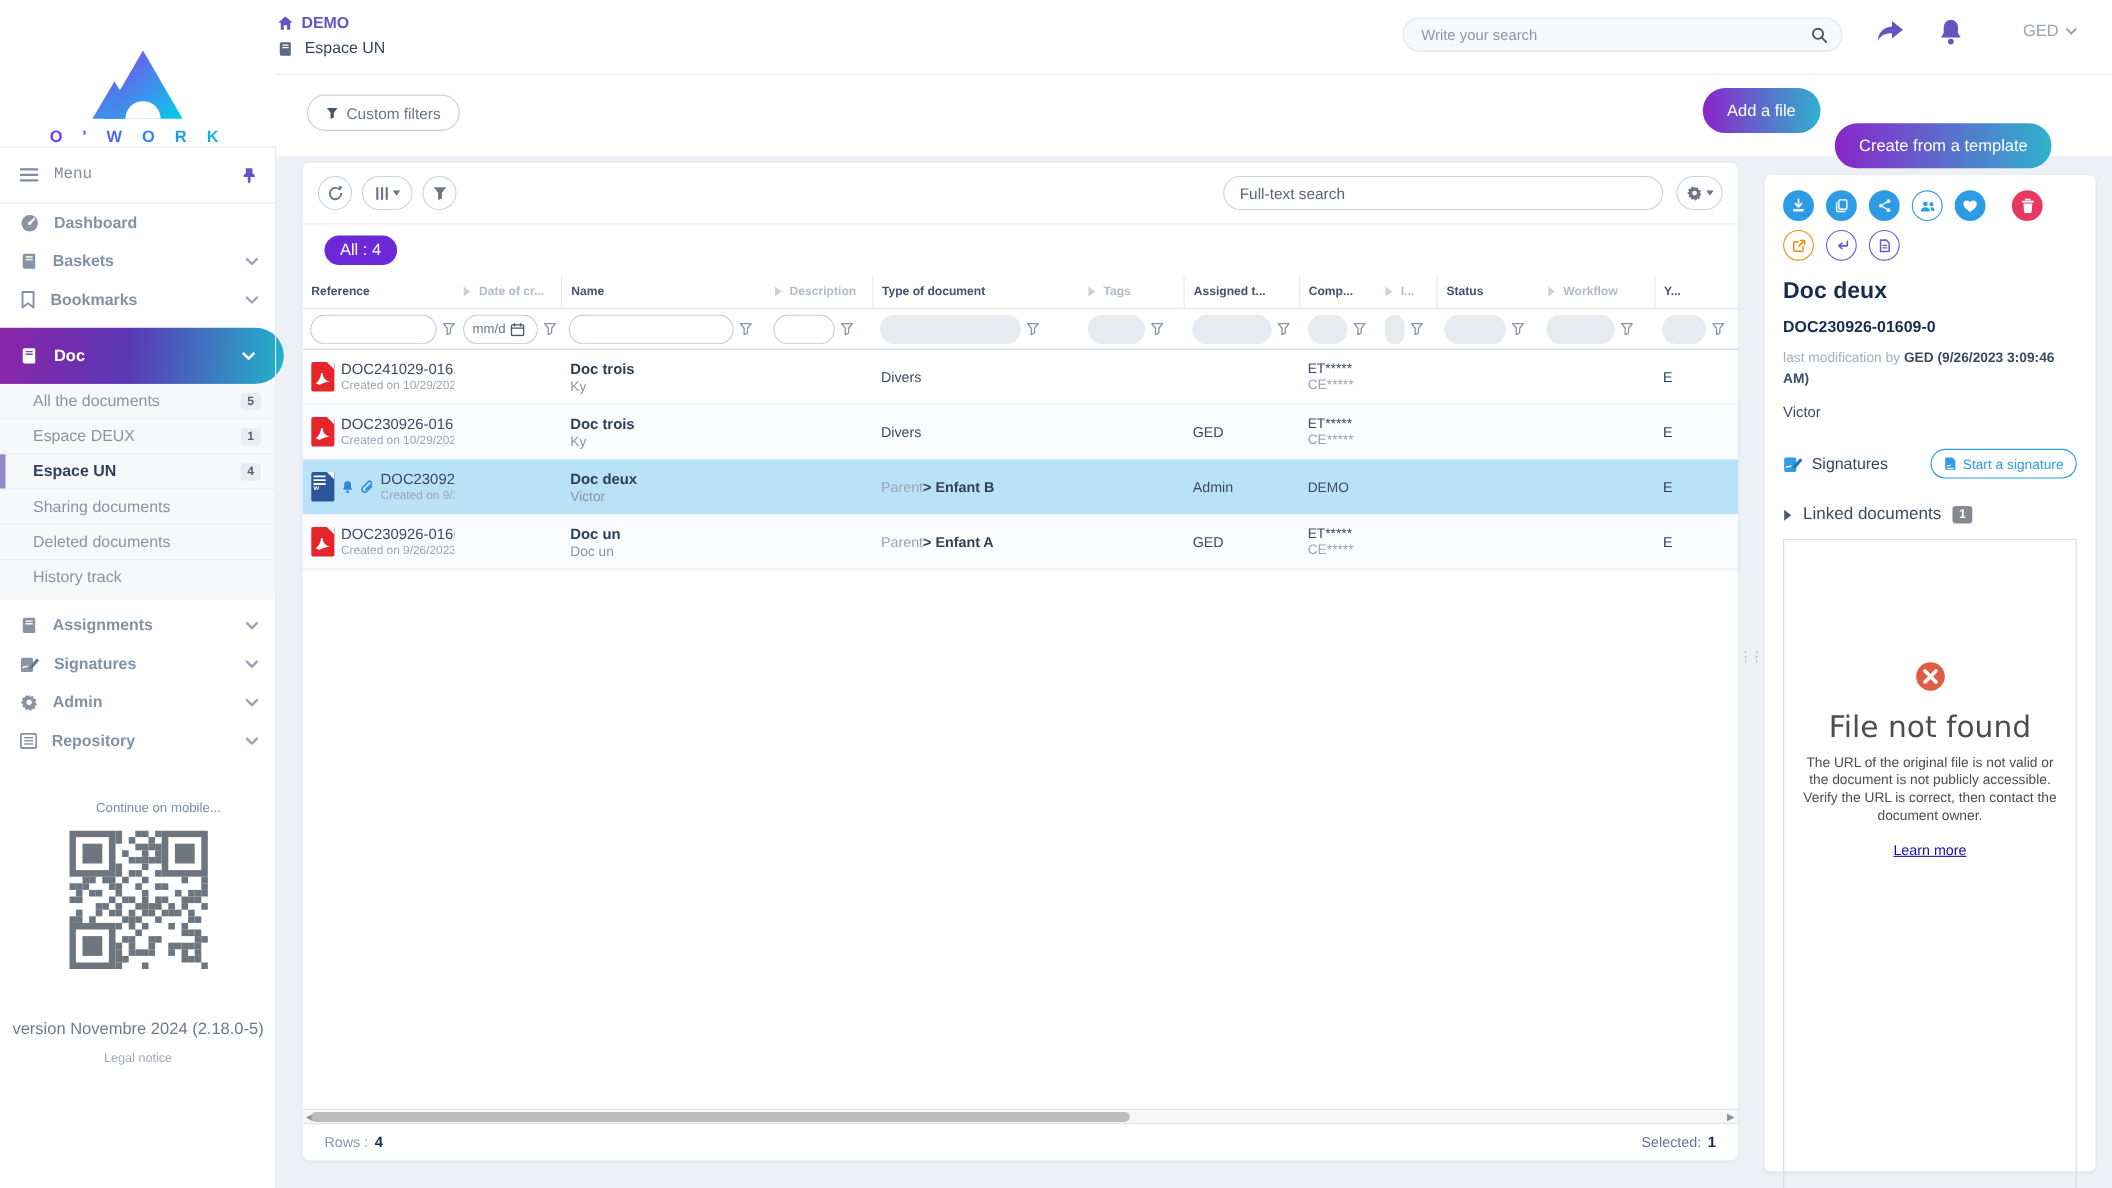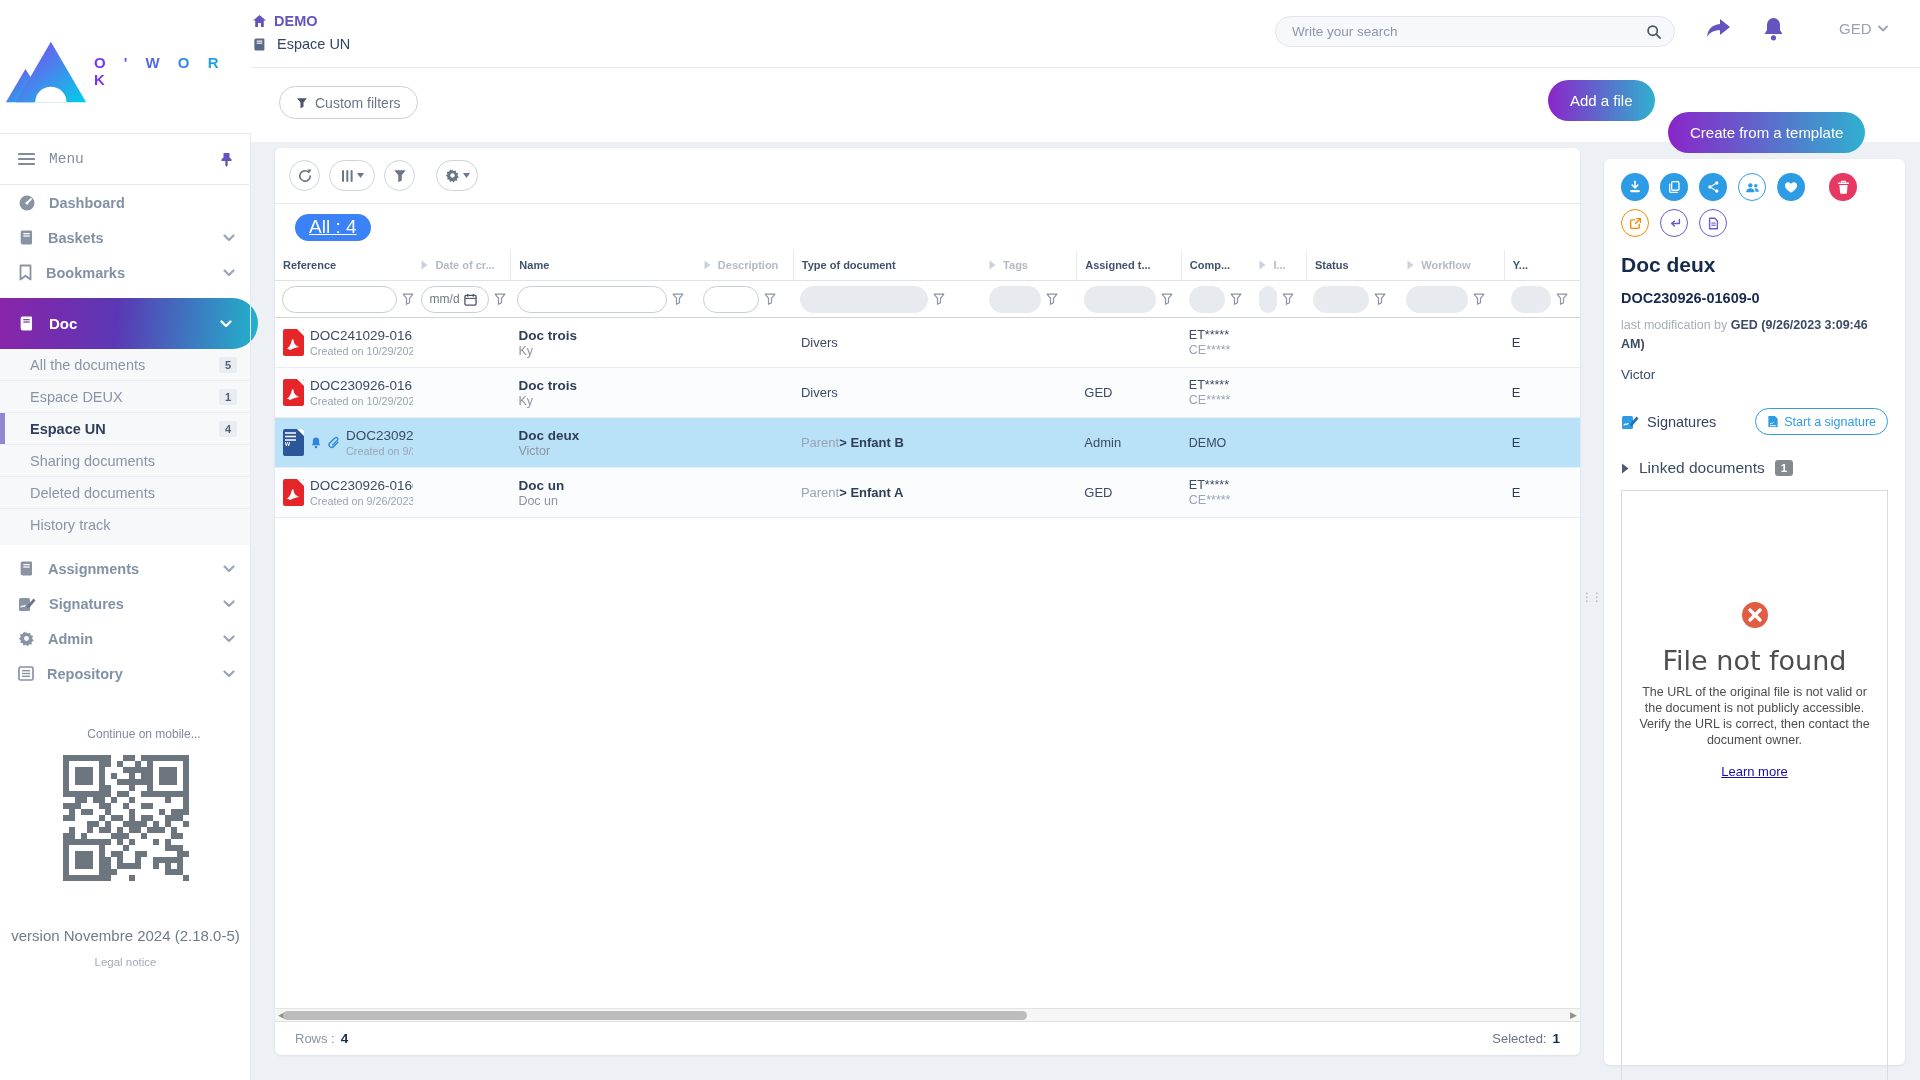--- a/index.html
+++ b/index.html
@@ -2,21 +2,21 @@
 <html><head>
 <meta charset="utf-8">
 <style>
   * { margin:0; padding:0; box-sizing:border-box; }
   html,body { width:1920px; height:1080px; overflow:hidden; font-family:"Liberation Sans","DejaVu Sans",sans-serif; background:#edf0f4; }
   .icn { display:inline-flex; align-items:center; justify-content:center; flex:none; }
 
   
   .sidebar { position:absolute; left:0; top:0; width:251px; height:1080px; background:#fff; z-index:5; }
   .sidebar-border { position:absolute; left:250px; top:133px; bottom:0; width:1px; background:#e8eaee; z-index:6; }
-  .logo { height:133px; display:flex; flex-direction:row; align-items:center; justify-content:flex-end; padding-top:6px; }
+  .logo { height:133px; display:flex; flex-direction:column; align-items:center; justify-content:flex-end; padding-top:6px; }
   .brandname { font-size:15px; font-weight:700; letter-spacing:7px; margin-top:2px;
     background:linear-gradient(90deg,#7b2ff7,#00c3e0); -webkit-background-clip:text; background-clip:text; color:transparent; }
   .menu-row { height:52px; display:flex; align-items:center; padding:0 18px; border-top:1px solid #e8eaee; border-bottom:1px solid #e8eaee; color:#7f8b9f; font-size:14.5px; }
   .menu-row .lbl { margin-left:14px;font-family:Liberation Mono, monospace; }
   .menu-row .pin { margin-left:auto; }
   .sb-item { height:35px; display:flex; align-items:center; padding:0 16px 0 18px; color:#8291a5; font-size:14.5px; font-weight:700; cursor:pointer; }
   .sb-item .lbl { margin-left:13px; }
   .sb-item .chev { margin-left:auto; }
   .doc-pill { margin-top:8px; height:51px; width:258px; border-radius:0 26px 26px 0; display:flex; align-items:center; padding:0 26px 0 18px;
     background:linear-gradient(95deg,#8a24a8 0%,#5b37b5 45%,#21b3cb 100%); color:#fff; font-size:15px; font-weight:700; cursor:pointer; }
@@ -55,21 +55,21 @@
   .card { background:#fff; border-radius:6px; box-shadow:0 1px 3px rgba(9,30,66,.08); }
   .table-card { position:absolute; left:24px; top:6px; width:1305px; height:907px; overflow:hidden; }
   .toolbar { height:56px; display:flex; align-items:center; padding:0 14px; border-bottom:1px solid #e8eaee; }
   .circ-btn { width:31px; height:31px; border-radius:16px; border:1px solid #ccd3db; background:#fff; display:flex; align-items:center; justify-content:center; margin-right:9px; color:#6b7687; cursor:pointer; }
   .cols-btn { width:46px; }
   .ft-search { margin-left:auto; width:400px; height:31px; border:1px solid #ccd3db; border-radius:16px; display:flex; align-items:center; padding:0 14px; }
   .ft-search input { border:none; outline:none; flex:1; font-size:14px; color:#42526e; font-family:inherit; }
   .ft-search input::placeholder { color:#5b6575; }
   .gear-btn { width:42px; height:31px; margin-left:12px; margin-right:0; gap:3px; }
   .badge-row { height:46px; display:flex; align-items:center; padding:0 20px; }
-  .all-badge { background:#3b82f6; color:#fff; font-size:19px; height:27px; display:flex; align-items:center; padding:0 14px; border-radius:14px; cursor:pointer;text-decoration:underline; }
+  .all-badge { background:#6d28d9; color:#fff; font-size:15px; height:27px; display:flex; align-items:center; padding:0 14px; border-radius:14px; cursor:pointer; }
   .t-header { display:flex; height:30px; align-items:center; }
   .t-hcell { height:100%; display:flex; align-items:center; padding:0 8px; white-space:nowrap; overflow:hidden; font-size:11px; cursor:pointer; }
   .t-hcell.b { color:#42526e; font-weight:700; border-left:1px solid #e6e9ed; }
   .t-hcell.b:first-child { border-left:none; }
   .t-hcell.m { color:#b3bac6; font-weight:600; }
   .t-hcell .hcaret { margin-right:7px; }
   .t-filters { display:flex; height:38px; align-items:center; border-top:1px solid #dfe3e8; border-bottom:1px solid #cfd4da; }
   .t-fcell { display:flex; align-items:center; padding-left:7px; overflow:hidden; }
   .f-input { height:27px; border:1px solid #c6cdd6; border-radius:14px; background:#fff; outline:none; padding:0 9px; font-size:12px; color:#42526e; font-family:inherit; min-width:0; }
   .f-date { display:flex; align-items:center; gap:4px; height:27px; border:1px solid #c6cdd6; border-radius:14px; background:#fff; padding:0 8px; color:#6b7687; font-size:12px; }
@@ -536,20 +536,23 @@
           </svg>
         <svg width="7" height="5" viewBox="0 0 7 5" style="margin-left:2px">
             <polygon points="0,0 7,0 3.5,5" fill="#6b7687"></polygon>
           </svg>
       </button>
       <button class="circ-btn">
         <svg width="14" height="14" viewBox="0 0 16 16">
             <path d="M1.5 1.5h13L10 7.2V13l-4 2V7.2z" fill="#6b7687"></path>
           </svg>
       </button>
+      <div class="ft-search">
+        <input type="text" placeholder="Full-text search" style="">
+      </div>
       <button class="circ-btn gear-btn">
         <svg width="15" height="15" viewBox="0 0 16 16">
             <path d="M8 1l1 2.2 2.4-.6 .4 2.4 2.4 .6-1 2.4 1.6 1.8-2 1.4 .2 2.4-2.4-.2-1.4 2-1.8-1.6-2.2 1-.6-2.4-2.4-.4 .6-2.4-2-1.4 1.8-1.6-.8-2.3 2.4-.5L5.8 1.7 8 3z" fill="#6b7687"></path>
             <circle cx="8" cy="8" r="2.3" fill="#fff"></circle>
           </svg>
         <svg width="7" height="5" viewBox="0 0 7 5">
             <polygon points="0,0 7,0 3.5,5" fill="#6b7687"></polygon>
           </svg>
       </button>
     </div>

